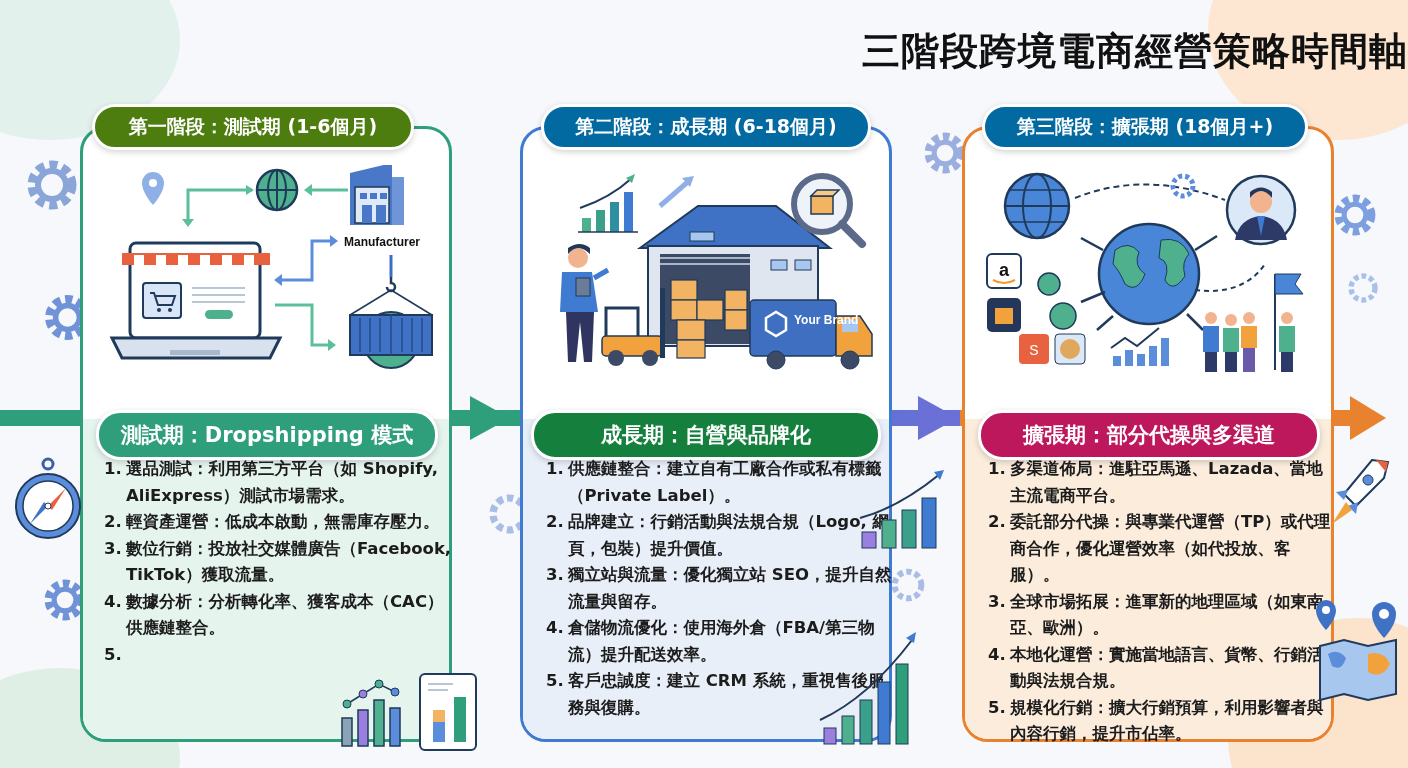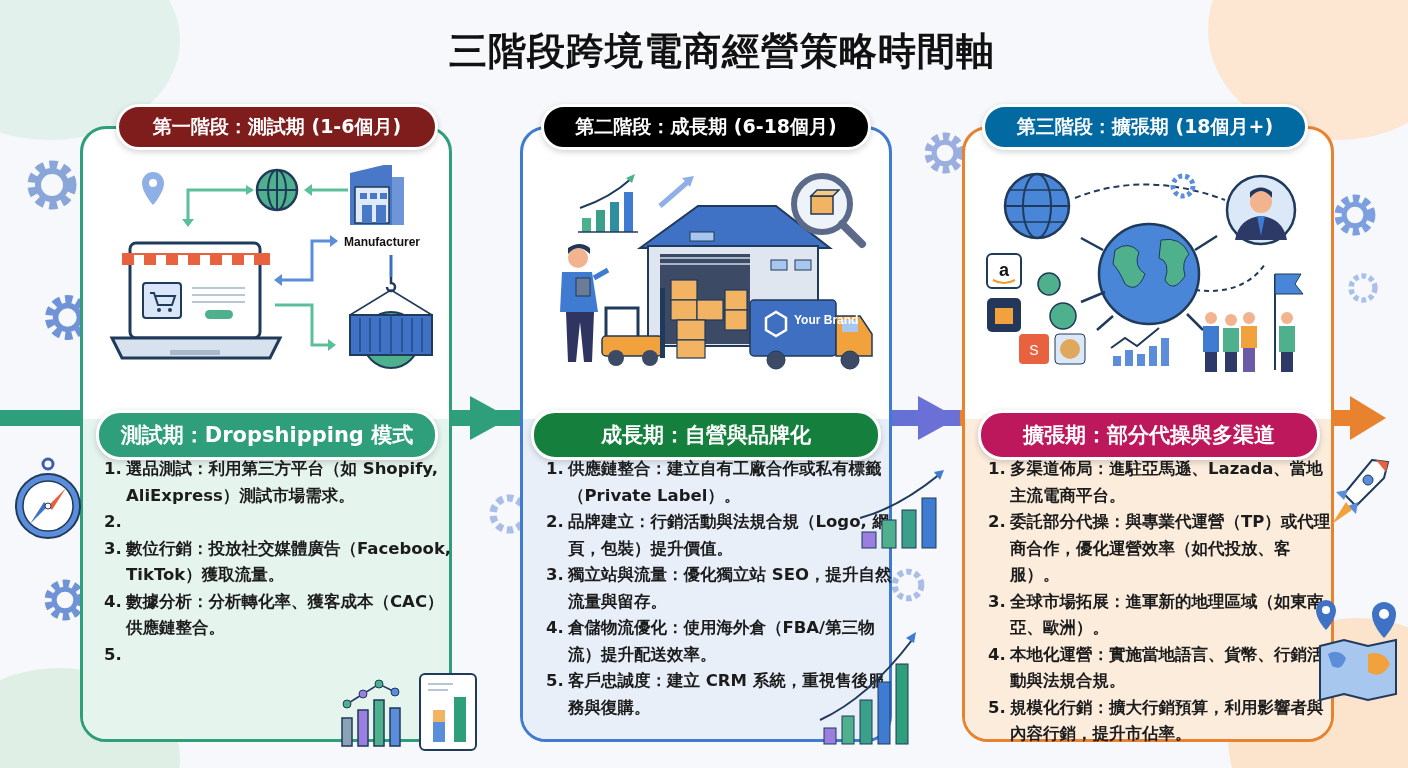--- a/index.html
+++ b/index.html
@@ -5,21 +5,21 @@
   * { box-sizing: border-box; margin: 0; padding: 0; }
   html, body { width: 1408px; height: 768px; overflow: hidden; }
   body {
     font-family: "DejaVu Sans", "Liberation Sans", sans-serif;
     background: #f6f8fb;
     position: relative;
     color: #1c1c1c;
   }
   .blob { position: absolute; border-radius: 50%; }
   .title {
-    position: absolute; left: 0; right: 0; top: 26px; text-align: center;
+    position: absolute; left: 0; right: 0; top: 26px; text-align: right;
     font-size: 38px; font-weight: bold; letter-spacing: 1px; color: #111; margin-left: 36px;
   }
   .card {
     position: absolute; top: 126px; width: 372px; height: 616px;
     border: 3px solid; border-radius: 26px;
   }
   .card .lower {
     position: absolute; left: 0; right: 0; top: 290px; bottom: 0;
     border-radius: 0 0 23px 23px;
   }
@@ -89,21 +89,21 @@
 <div class="timeline" style="left:0;width:520px;background:#2f9e7a;"></div>
 <div class="arrowhead" style="left:470px;top:396px;border-left:40px solid #2f9e7a;"></div>
 <div class="timeline" style="left:520px;width:440px;background:linear-gradient(90deg,#3f7bd0,#6b6fd6);"></div>
 <div class="arrowhead" style="left:918px;top:396px;border-left:40px solid #6a70d6;"></div>
 <div class="timeline" style="left:960px;width:400px;background:#e8822e;"></div>
 <div class="arrowhead" style="left:1350px;top:396px;border-left:36px solid #e8822e;"></div>
 
 <div class="card" style="left:80px;border-color:#2f9e7a;background:#fff;">
   <div class="lower" style="background:#e6f4ee;"></div>
 </div>
-<div class="pill top" style="left:116px;width:322px;background:#7f1d1d;">第一階段：測試期 (1-6個月)</div>
+<div class="pill top" style="left:92px;width:322px;background:#4d7c0f;">第一階段：測試期 (1-6個月)</div>
 
 <svg class="illus" style="left:100px;top:165px" width="340" height="215" viewBox="0 0 340 215">
   <g>
       <path d="M42 18 a11 11 0 0 1 22 0 c0 10 -11 22 -11 22 s-11 -12 -11 -22z" fill="#8fb0e6"></path>
       <circle cx="53" cy="18" r="4" fill="#fff"></circle>
     </g>
   <g>
       <circle cx="177" cy="25" r="20" fill="#4fb08d" stroke="#1f3a5a" stroke-width="2.5"></circle>
       <ellipse cx="177" cy="25" rx="9" ry="20" fill="none" stroke="#1f3a5a" stroke-width="2"></ellipse>
       <line x1="157" y1="25" x2="197" y2="25" stroke="#1f3a5a" stroke-width="2"></line>
@@ -175,20 +175,21 @@
 
 <div class="pill mid" style="left:96px;width:342px;background:#2f9e7a;">測試期：Dropshipping 模式</div>
 
 <ol class="list" style="left:104px;">
   <li>
       <span class="num">1.</span>
       <span>選品測試：利用第三方平台（如 Shopify, AliExpress）測試市場需求。</span>
     </li>
   <li>
       <span class="num">2.</span>
+      <span>輕資產運營：低成本啟動，無需庫存壓力。</span>
     </li>
   <li>
       <span class="num">3.</span>
       <span>數位行銷：投放社交媒體廣告（Facebook, TikTok）獲取流量。</span>
     </li>
   <li>
       <span class="num">4.</span>
       <span>數據分析：分析轉化率、獲客成本（CAC）供應鏈整合。</span>
     </li>
   <li>
@@ -210,21 +211,21 @@
   <line x1="90" y1="12" x2="115" y2="12" stroke="#b9c6d6" stroke-width="2"></line>
     <line x1="90" y1="18" x2="110" y2="18" stroke="#b9c6d6" stroke-width="2"></line>
   <rect x="95" y="38" width="12" height="12" fill="#f2b462"></rect>
     <rect x="95" y="50" width="12" height="20" fill="#5b8ddb"></rect>
     <rect x="116" y="25" width="12" height="45" fill="#2f9e7a"></rect>
 </svg>
 
 <div class="card" style="left:520px;border-color:#3f7bd0;background:#fff;">
   <div class="lower" style="background:#e8eff9;"></div>
 </div>
-<div class="pill top" style="left:541px;width:330px;background:#000000;">第二階段：成長期 (6-18個月)</div>
+<div class="pill top" style="left:541px;width:330px;background:#0369a1;">第二階段：成長期 (6-18個月)</div>
 
 <svg class="illus" style="left:540px;top:168px" width="340" height="210" viewBox="0 0 340 210">
   <g>
       <rect x="42" y="50" width="9" height="14" fill="#4fb08d"></rect>
       <rect x="56" y="42" width="9" height="22" fill="#3aa08a"></rect>
       <rect x="70" y="34" width="9" height="30" fill="#2f8fa0"></rect>
       <rect x="84" y="24" width="9" height="40" fill="#3f7bd0"></rect>
       <line x1="38" y1="64" x2="98" y2="64" stroke="#1f3a5a" stroke-width="1.5"></line>
       <path d="M40 40 Q70 30 92 10" fill="none" stroke="#1f3a5a" stroke-width="2"></path>
       <path d="M86 10 l9 -4 l-3 9z" fill="#4fb08d"></path>

